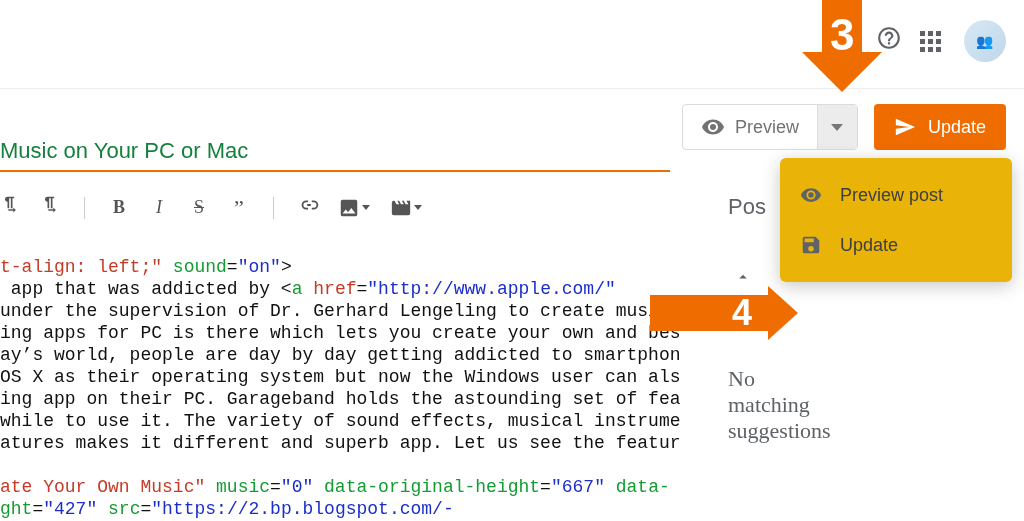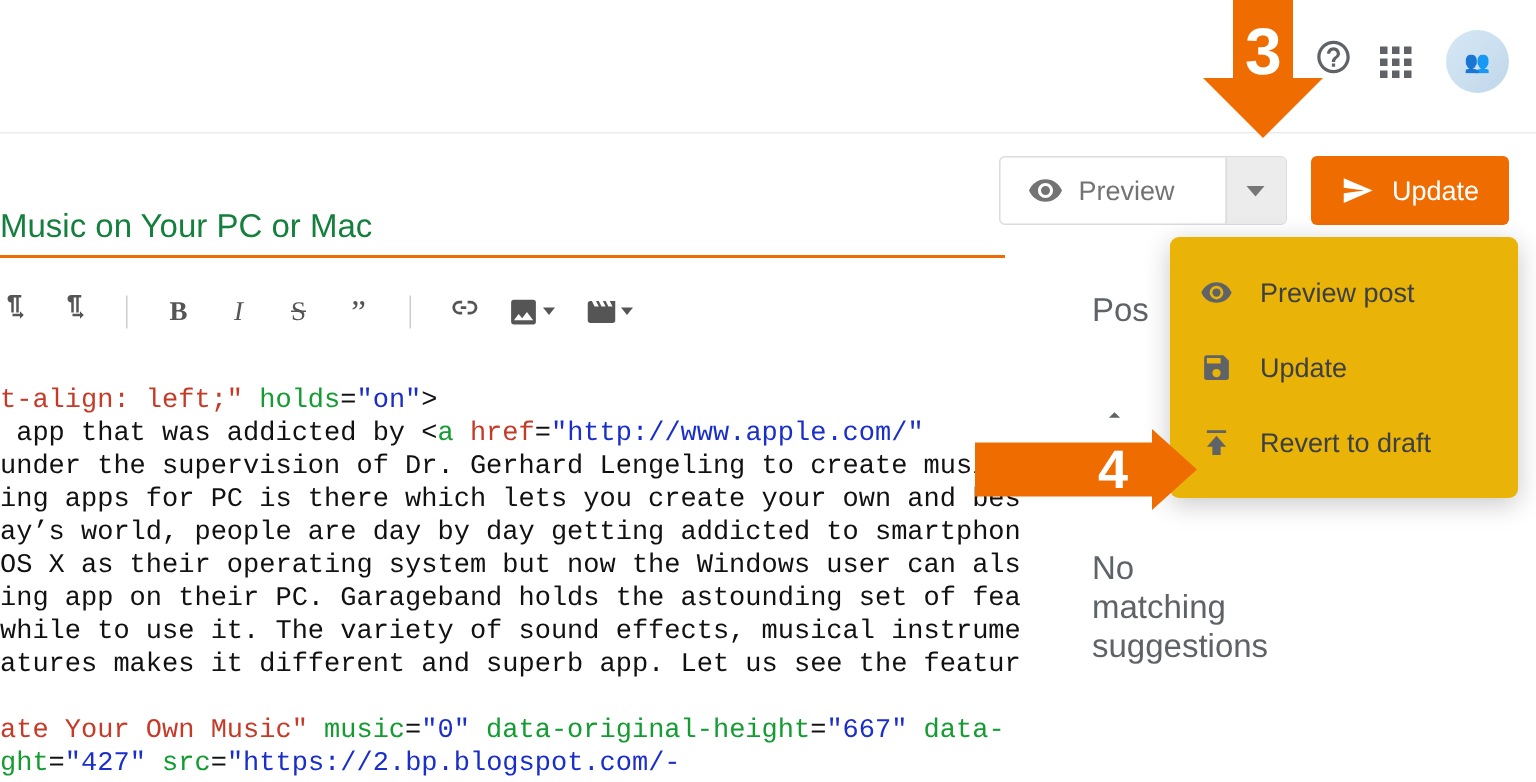--- a/index.html
+++ b/index.html
@@ -43,21 +43,20 @@
     display:flex;
     gap: 16px;
     align-items:stretch;
   }
   .preview-group {
     display:flex;
     background:#fff;
     border: 1px solid #dcdcdc;
     border-radius: 4px;
     overflow: visible;
-    gap: 16px;
   }
   .preview-btn {
     display:flex;
     align-items:center;
     gap:10px;
     padding: 10px 18px;
     color:#737373;
     font-size:18px;
     cursor:pointer;
   }
@@ -278,21 +277,21 @@
     <div class="tb-small-caret"></div>
   </div>
   <div class="tb-video">
     <svg width="22" height="22" viewBox="0 0 24 24">
         <path d="M18 4l2 4h-3l-2-4h-2l2 4h-3l-2-4H8l2 4H7L5 4H4a2 2 0 00-2 2v12a2 2 0 002 2h16a2 2 0 002-2V4h-4z"></path>
       </svg>
     <div class="tb-small-caret"></div>
   </div>
 </div>
 
-<div class="editor"><span class="c-attr">t-align: left;"</span><span class="c-tag"> holds</span><span>=</span><span class="c-attrval">"on"</span><span>&gt;</span>
+<div class="editor"><span class="c-attr">t-align: left;"</span><span class="c-tag"> sound</span><span>=</span><span class="c-attrval">"on"</span><span>&gt;</span>
 <span> app that was addicted by </span><span>&lt;</span><span class="c-tag">a </span><span class="c-attr">href</span><span>=</span><span class="c-attrval">"http://www.apple.com/"</span>
 <span>under the supervision of Dr. Gerhard Lengeling to create music o</span>
 <span>ing apps for PC is there which lets you create your own and best</span>
 <span>ay’s world, people are day by day getting addicted to smartphones,</span>
 <span>OS X as their operating system but now the Windows user can also</span>
 <span>ing app on their PC. Garageband holds the astounding set of features</span>
 <span>while to use it. The variety of sound effects, musical instruments,</span>
 <span>atures makes it different and superb app. Let us see the features of</span>
 
 <span class="c-attr">ate Your Own Music"</span><span class="c-tag"> music</span><span>=</span><span class="c-attrval">"0"</span><span class="c-tag"> data-original-height</span><span>=</span><span class="c-attrval">"667"</span><span class="c-tag"> data-</span>
@@ -301,42 +300,36 @@
 
 <div class="sidepanel">
   <div class="sidepanel-top">
     <span>Pos</span>
   </div>
   <div class="chev" style="position:absolute; left:0; top:68px;">
     <svg width="18" height="18" viewBox="0 0 24 24">
         <path fill="#5f6368" d="M7 14l5-5 5 5z"></path>
       </svg>
   </div>
-  <div class="no-match" style="position:absolute; left:0; top:172px;">No matching suggestions</div>
+  <div class="no-match" style="position:absolute; left:0; top:172px;font-family:Liberation Serif, serif;">No matching suggestions</div>
 </div>
 
 <div class="dropdown">
   <div class="dd-item">
     <svg viewBox="0 0 24 24">
         <path d="M12 4.5C7 4.5 2.73 7.61 1 12c1.73 4.39 6 7.5 11 7.5s9.27-3.11 11-7.5C21.27 7.61 17 4.5 12 4.5zm0 12.5a5 5 0 110-10 5 5 0 010 10zm0-8a3 3 0 100 6 3 3 0 000-6z"></path>
       </svg>
     <span>Preview post</span>
   </div>
   <div class="dd-item">
     <svg viewBox="0 0 24 24">
         <path d="M17 3H5a2 2 0 00-2 2v14a2 2 0 002 2h14a2 2 0 002-2V7l-4-4zm-5 16a3 3 0 110-6 3 3 0 010 6zm3-10H5V5h10v4z"></path>
       </svg>
     <span>Update</span>
   </div>
-  <div class="dd-item">
-    <svg viewBox="0 0 24 24">
-        <path d="M19 9h-4V3H9v6H5l7 8 7-8zM5 19v2h14v-2H5z" transform="rotate(180 12 12)"></path>
-      </svg>
-    <span>Revert to draft</span>
-  </div>
 </div>
 
 <div class="arrow3">
   <div class="shaft"></div>
   <div class="head"></div>
   <div class="num">3</div>
 </div>
 <div class="arrow4">
   <div class="shaft"></div>
   <div class="head"></div>

